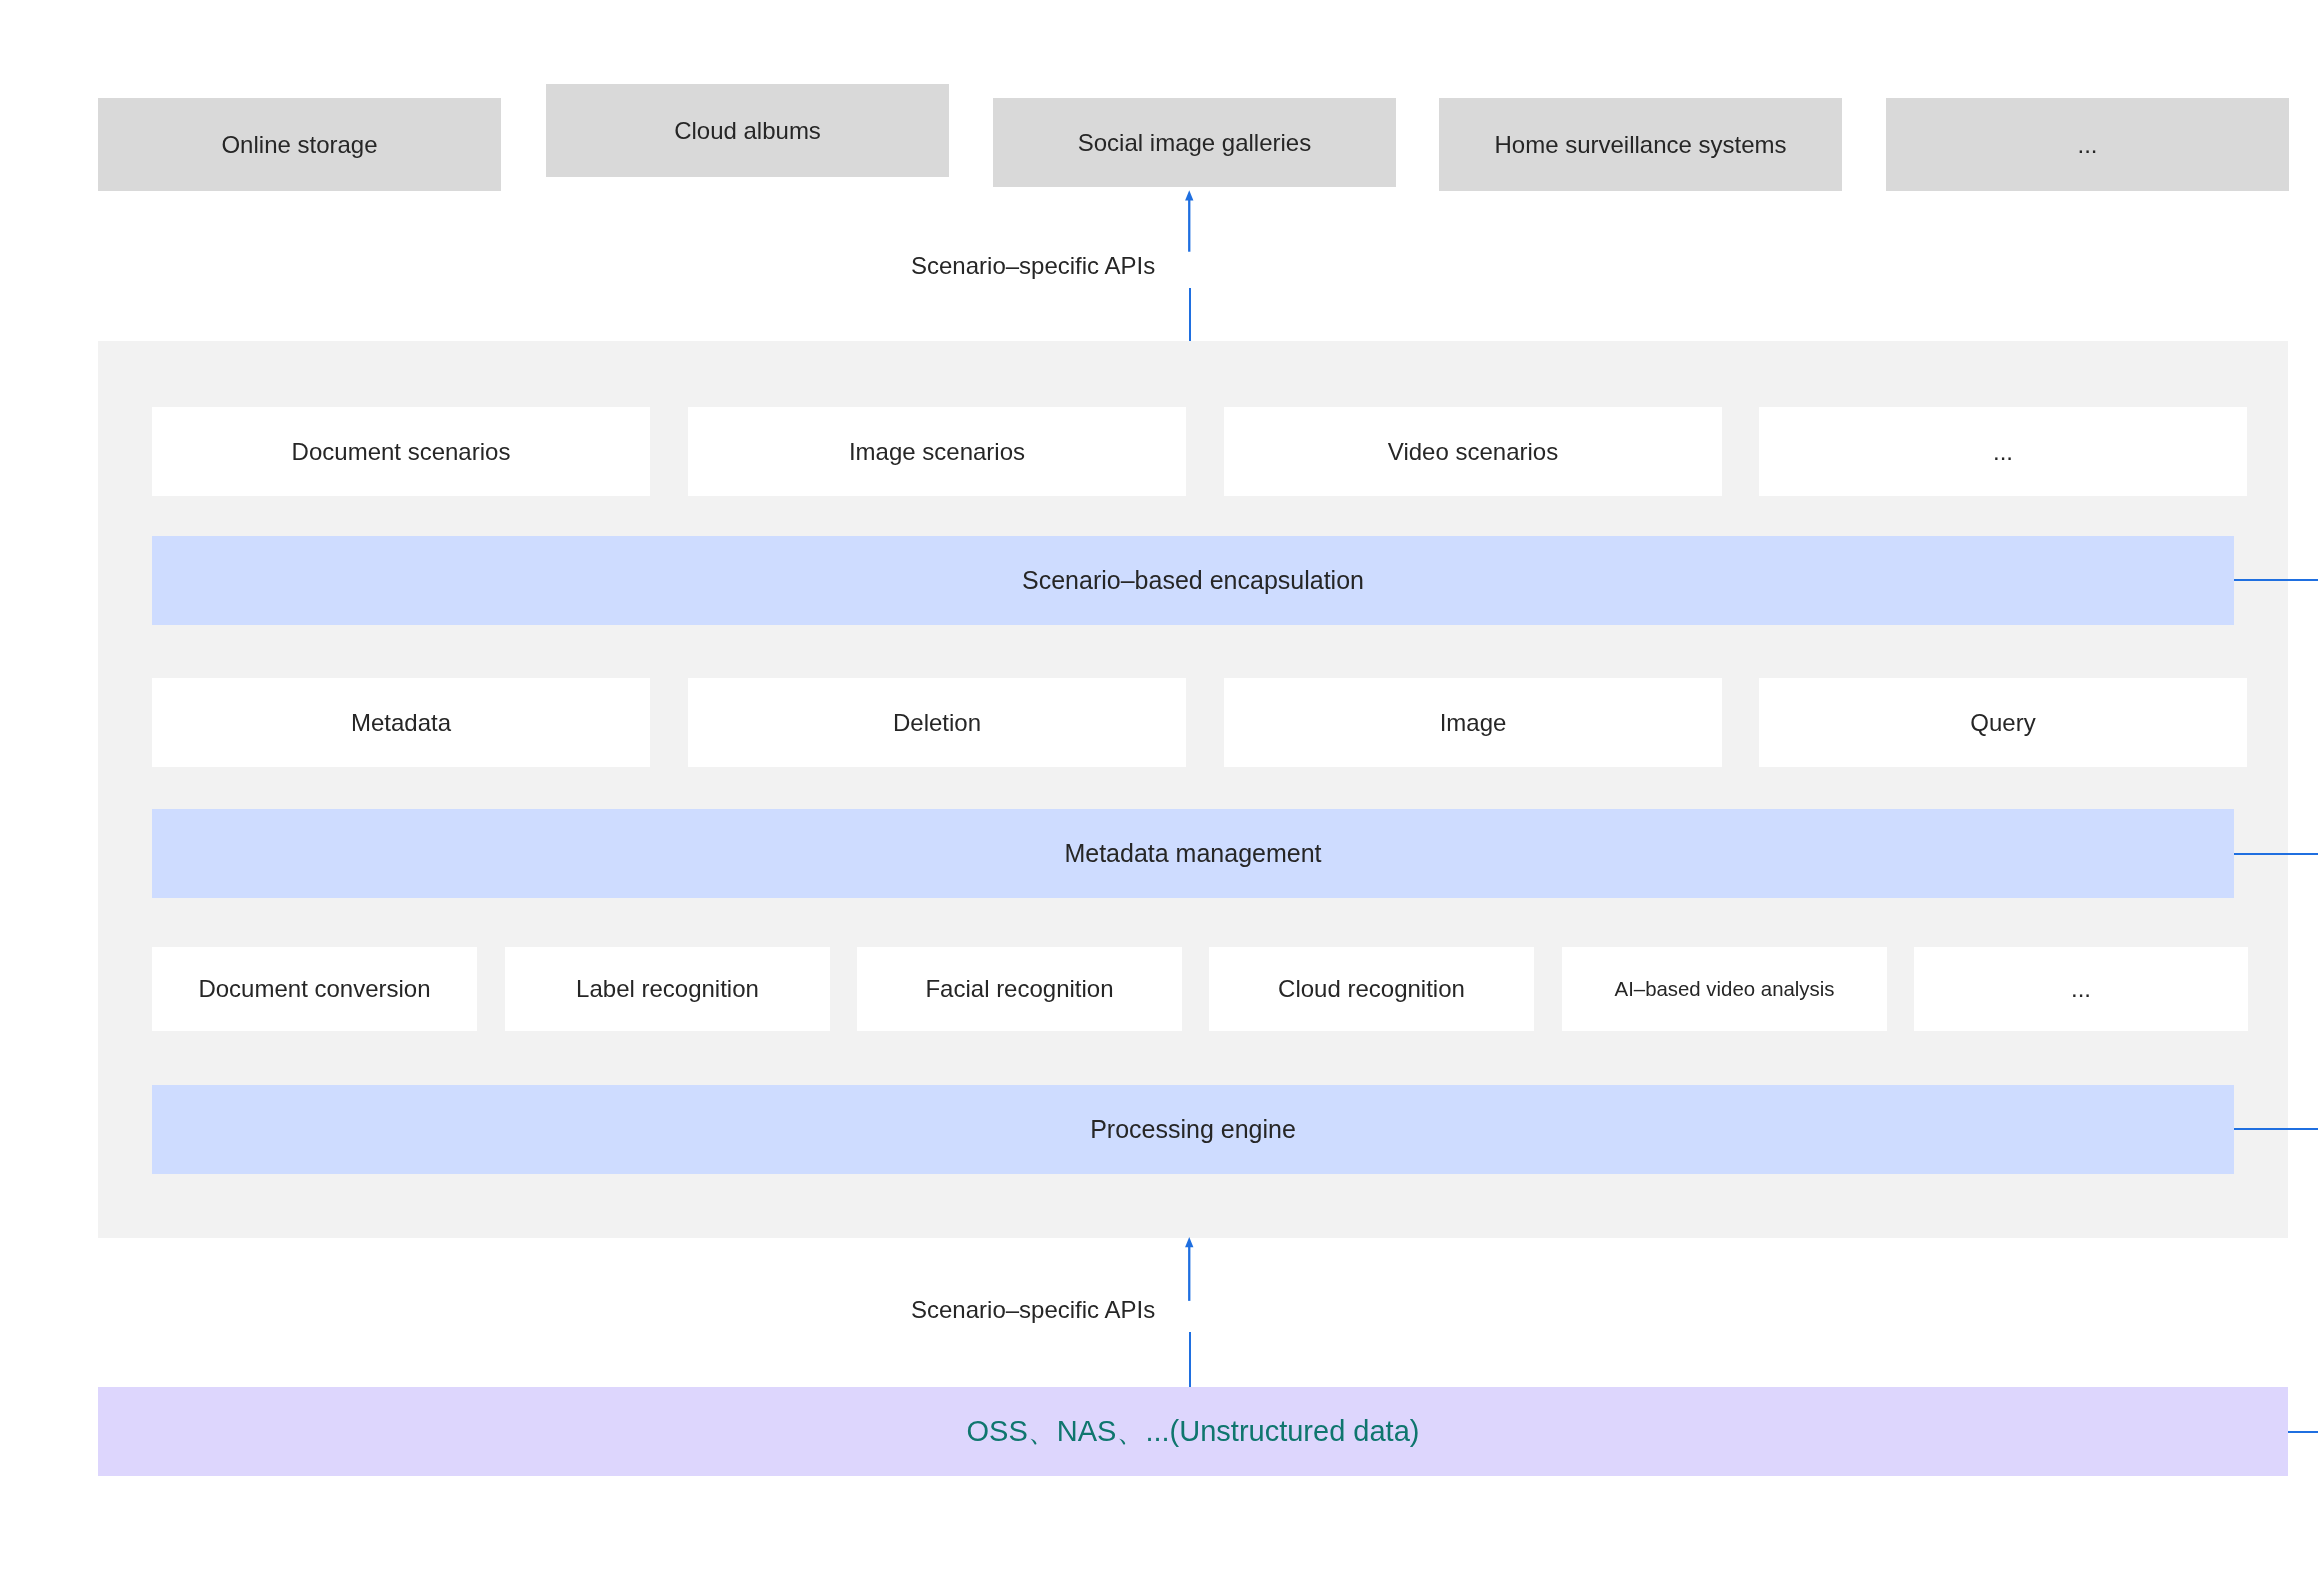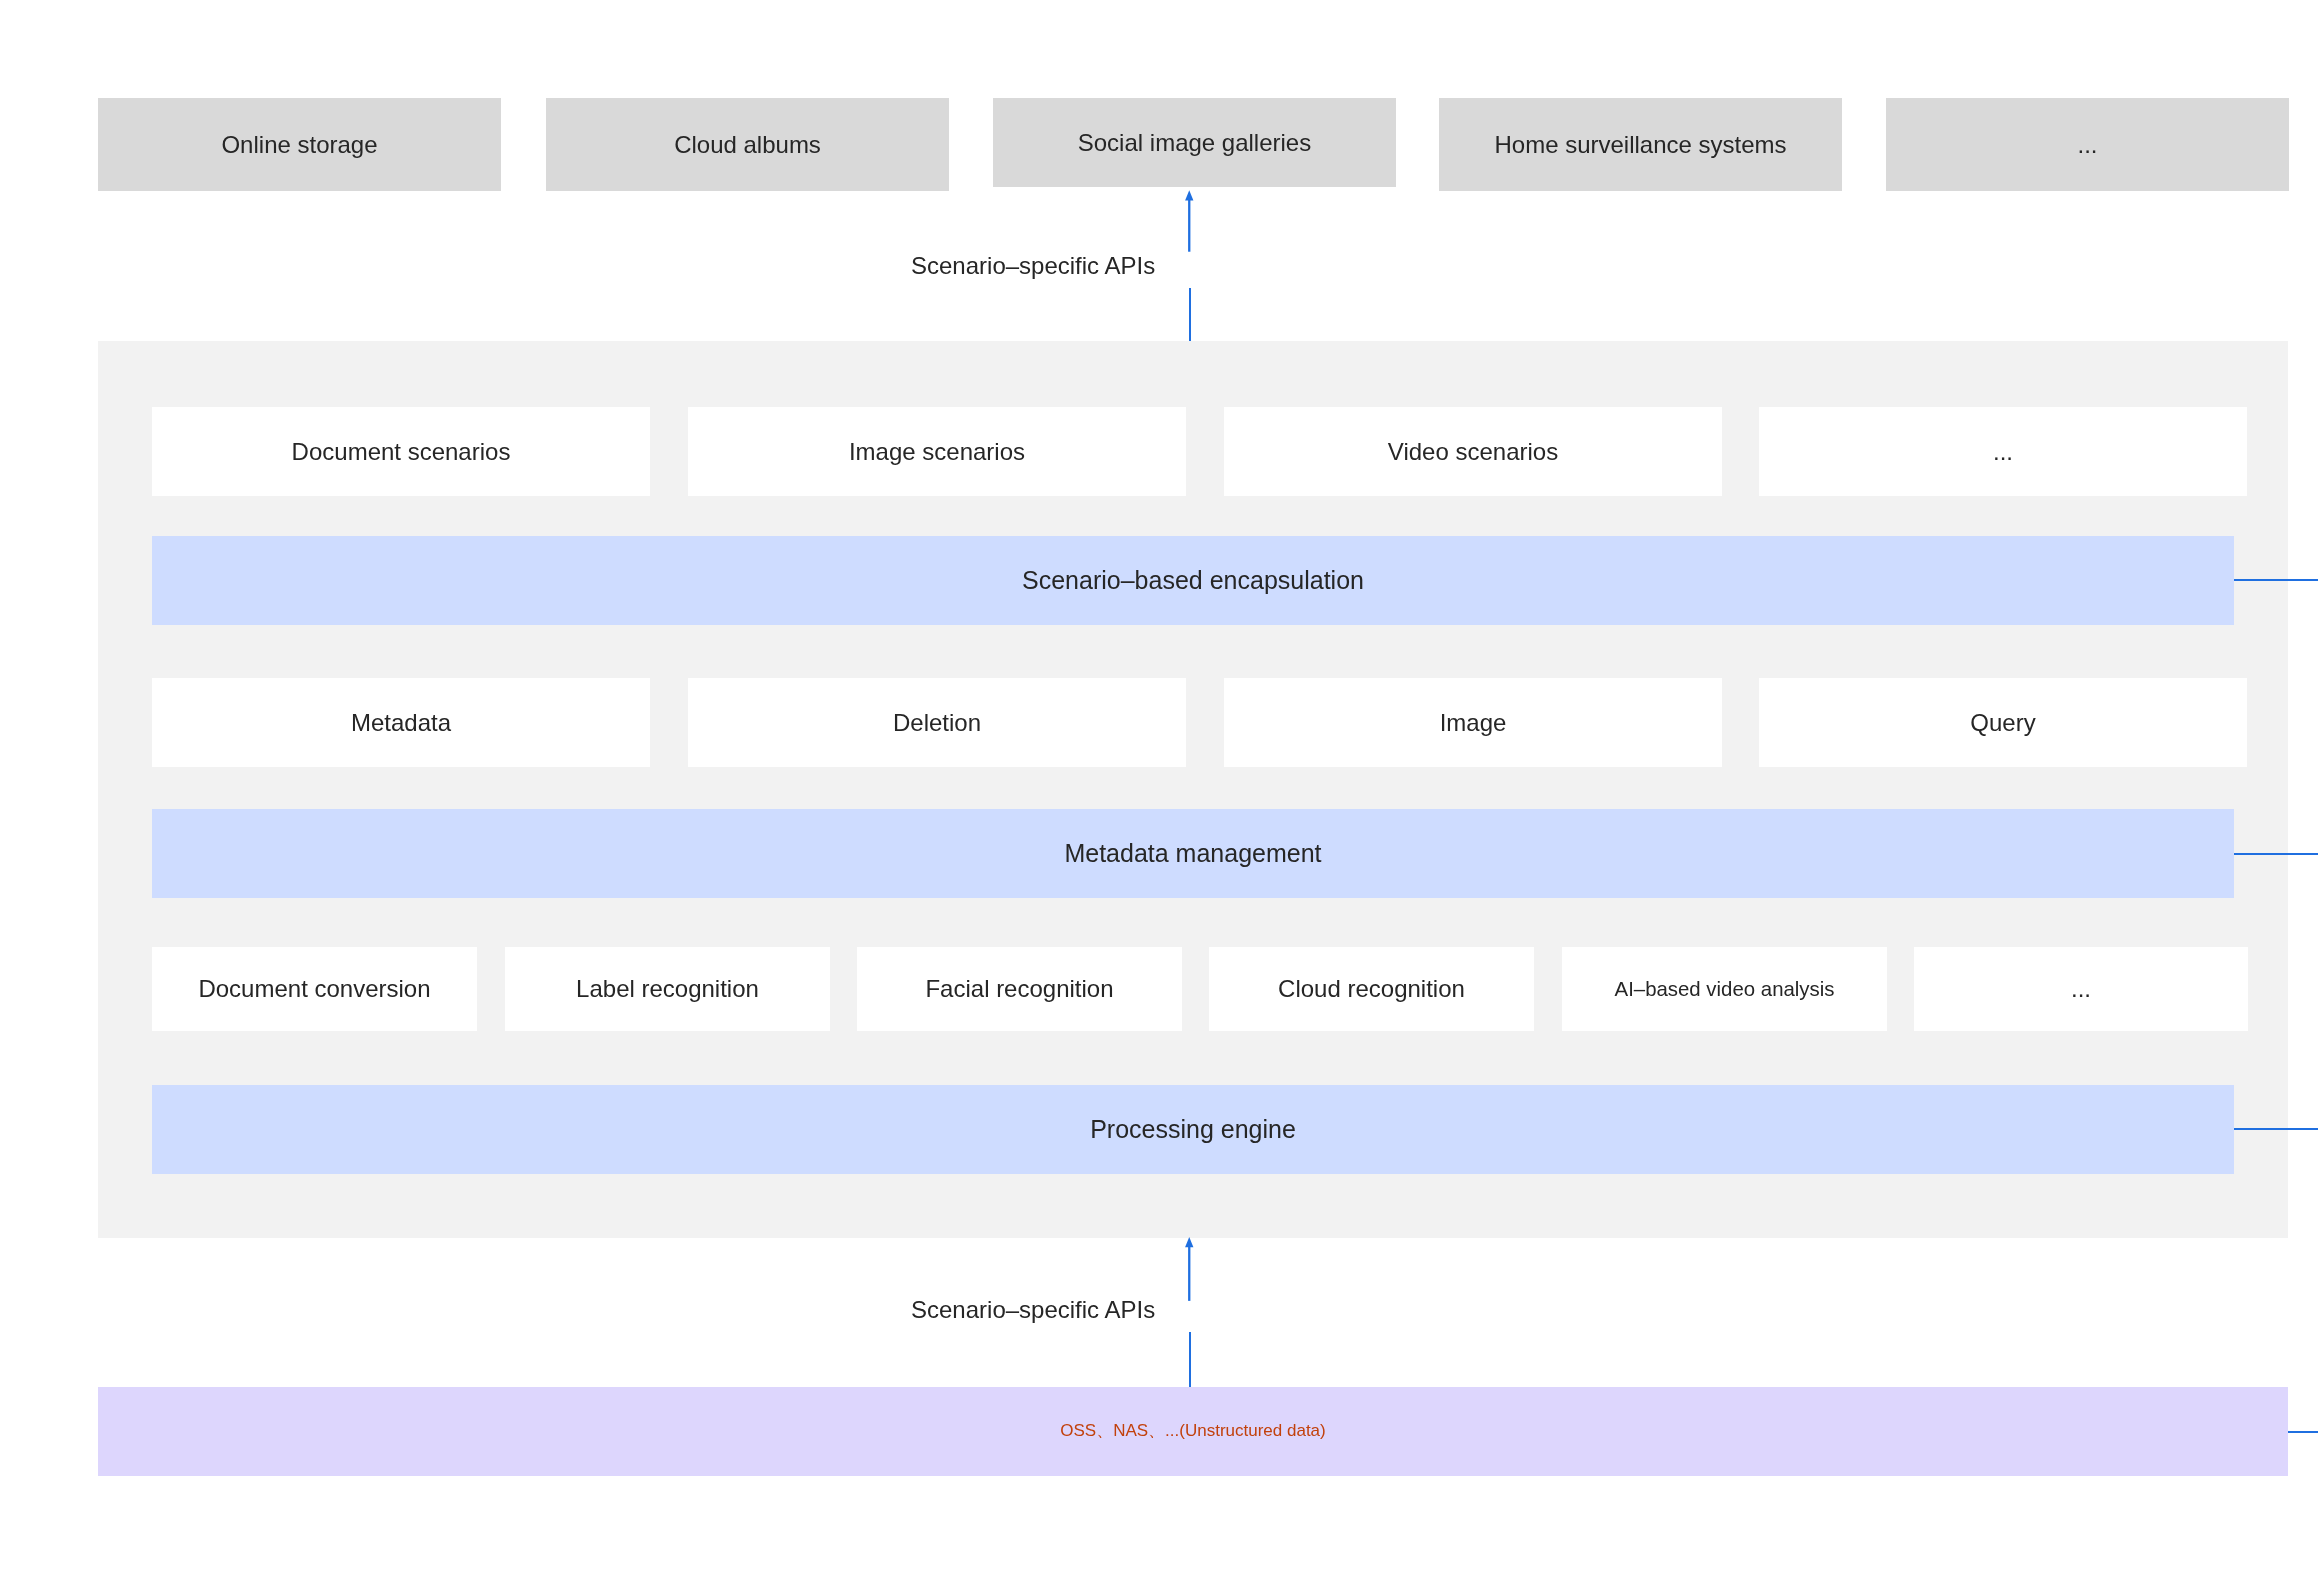--- a/index.html
+++ b/index.html
@@ -56,22 +56,22 @@
   
   .blue-bar {
     background: #cedcff;
     font-size: 25px;
     color: #262626;
   }
 
   
   .purple-bar {
     background: #ddd6fd;
-    font-size: 17px;
-    color: #c2410c;
+    font-size: 29px;
+    color: #0f766e;
   }
 
   
   .conn-h {
     background: #1f6fe0;
     height: 2.3px;
   }
   .conn-v {
     background: #1f6fe0;
     width: 2.3px;
@@ -91,21 +91,21 @@
 </style>
 </head>
 <body>
 
 <div id="stage">
 
   <div class="abs box gray-box" style="left:98px; top:98px; width:403px; height:93px;">
     <span>Online storage</span>
   </div>
 
-  <div class="abs box gray-box" style="left:546px; top:98px; width:403px; height:93px;">
+  <div class="abs box gray-box" style="left:546px; top:84px; width:403px; height:93px;">
     <span>Cloud albums</span>
   </div>
 
   <div class="abs box gray-box" style="left:993px; top:98px; width:403px; height:89px;">
     <span>Social image galleries</span>
   </div>
 
   <div class="abs box gray-box" style="left:1439px; top:98px; width:403px; height:93px;">
     <span>Home surveillance systems</span>
   </div>

